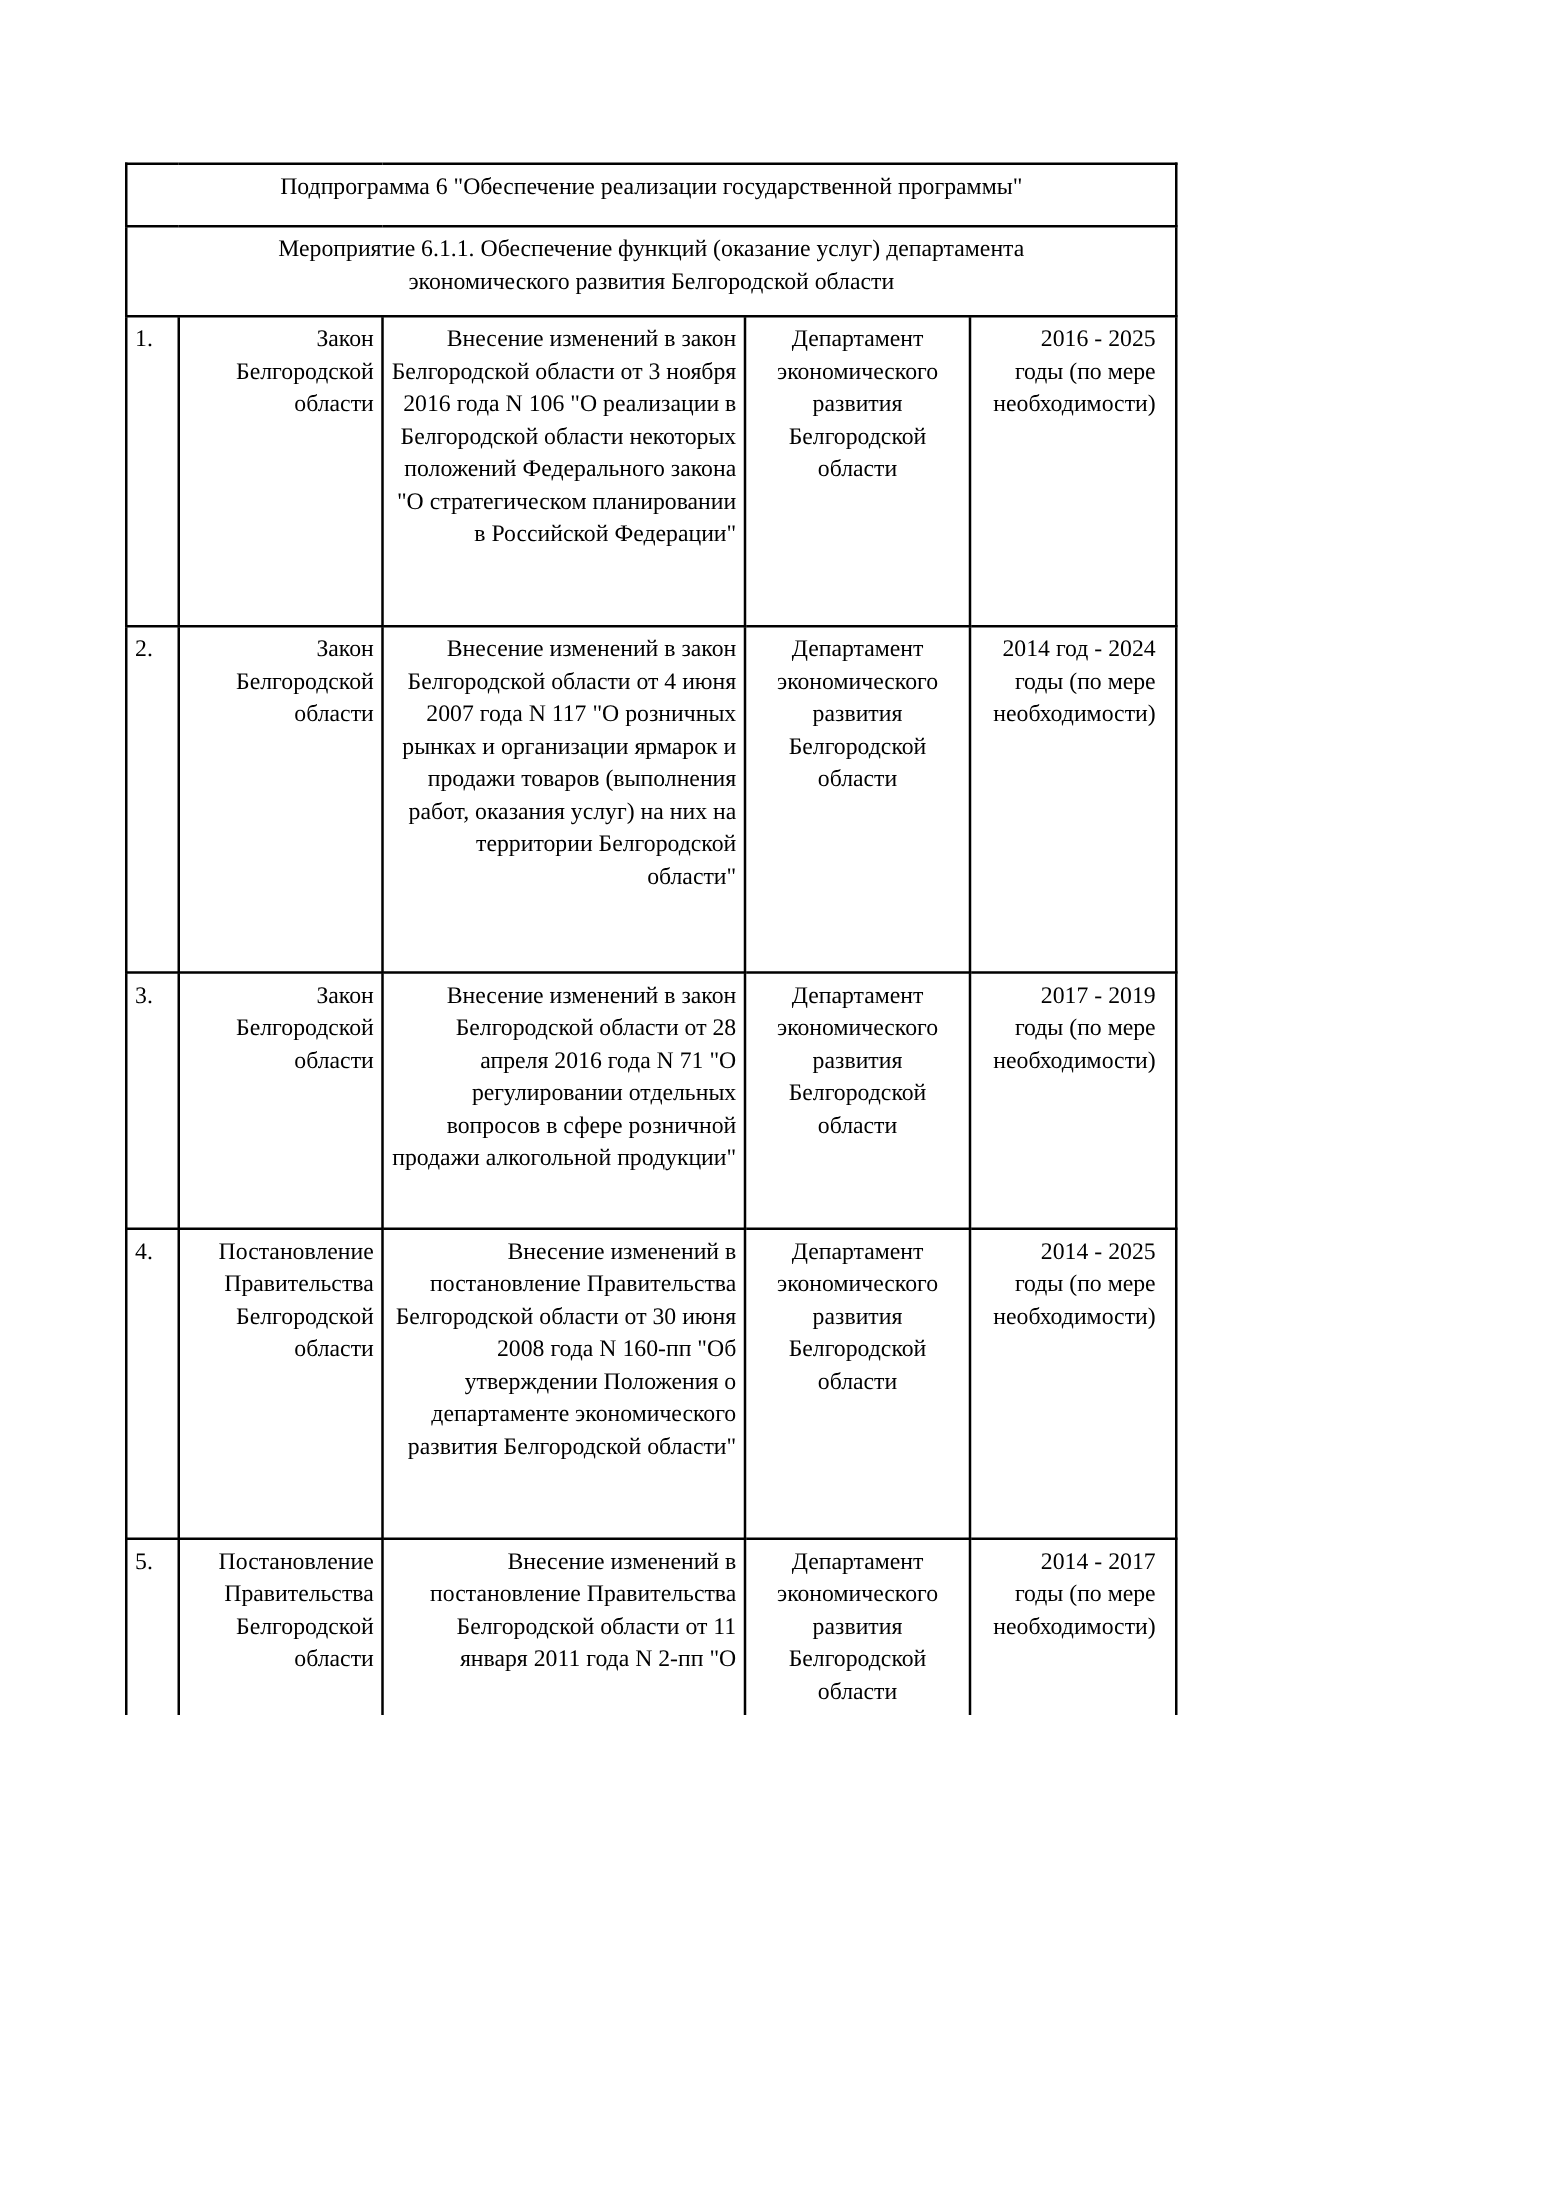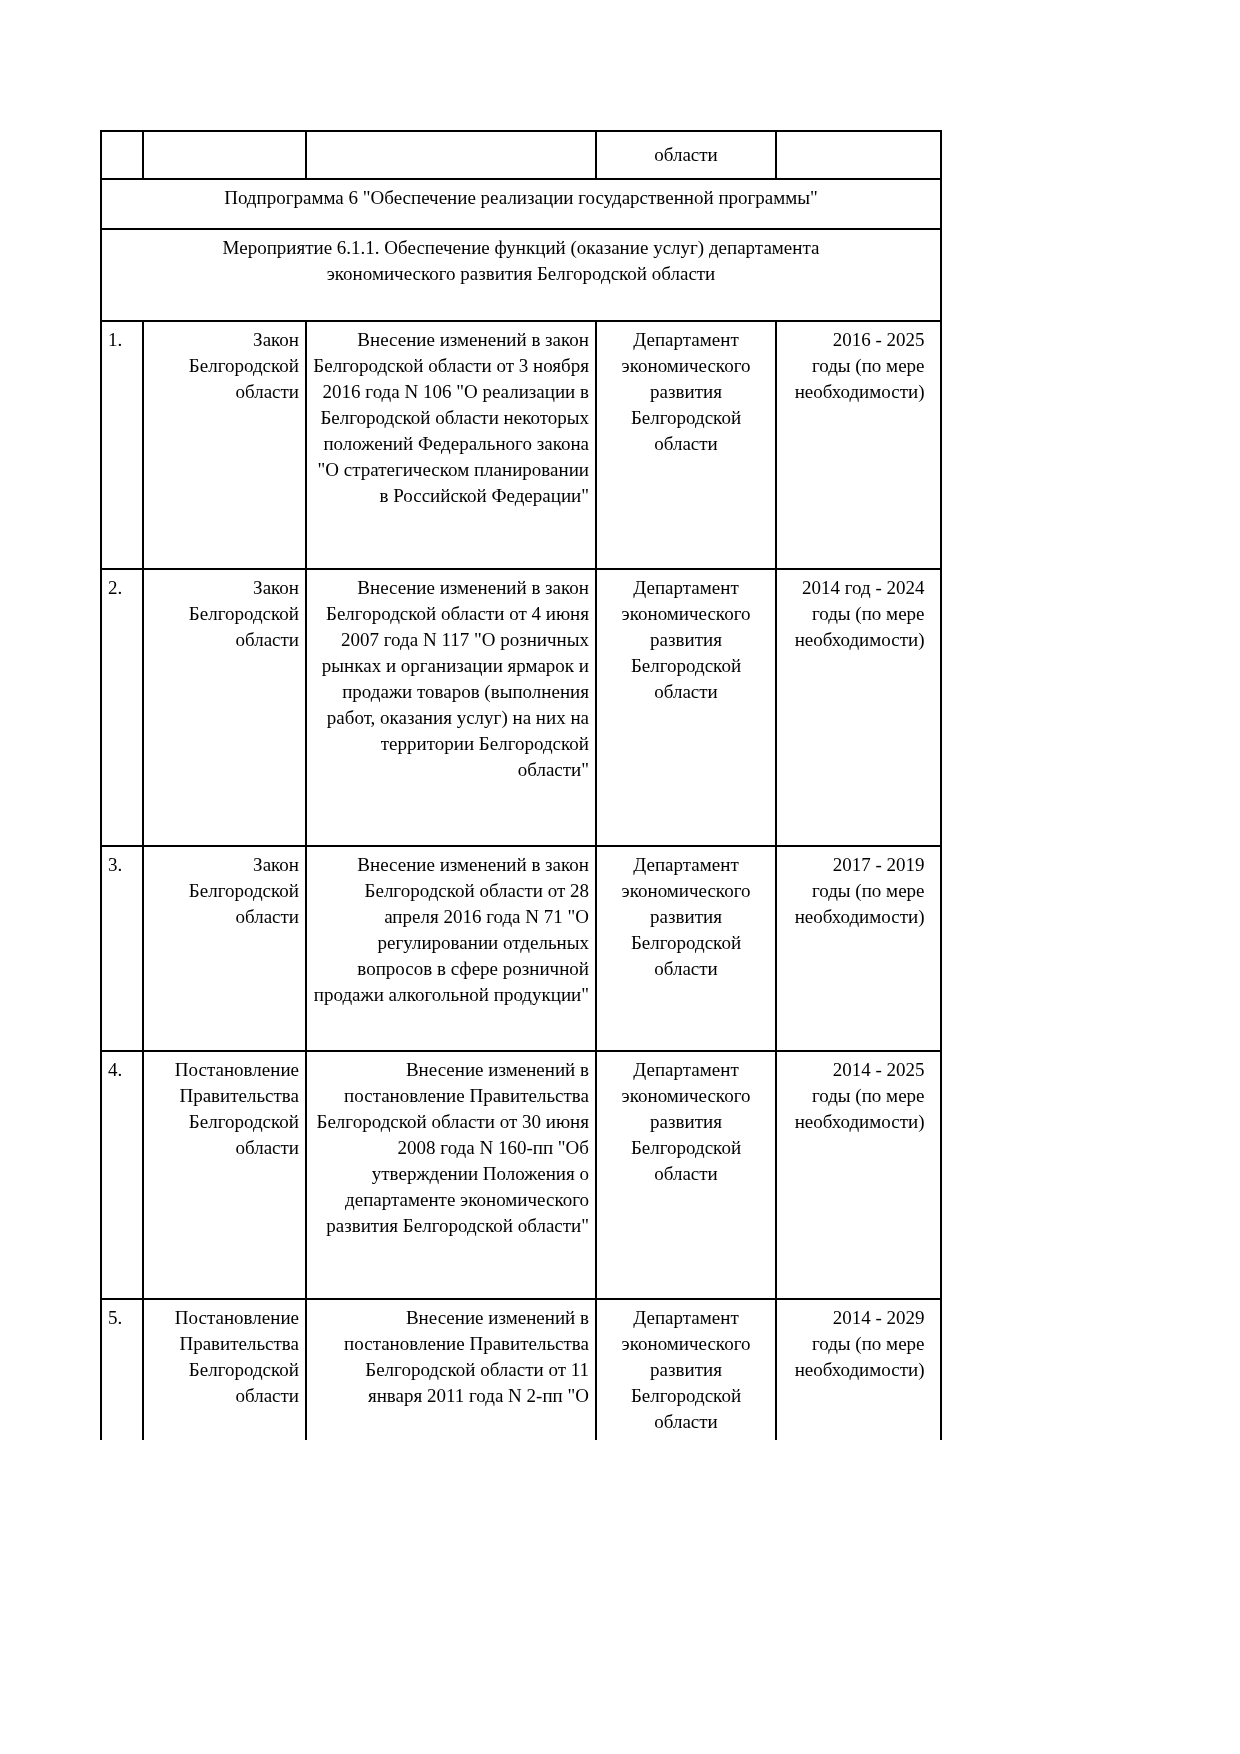--- a/index.html
+++ b/index.html
@@ -44,48 +44,41 @@
     max-width: 132px;
     margin: 0 auto;
     overflow-wrap: break-word;
   }
   td.header-cell { text-align: center; vertical-align: middle; padding: 6px 10px; }
   td.header-cell .inner { max-width: 650px; margin: 0 auto; }
 
   tr.r-cont td { height: 48px; }
   tr.r-cont td.dept-cell { padding-top: 10px; }
   tr.r-sub td { height: 50px; }
-  tr.r-event td { height: 92px; }
+  tr.r-event td { height: 72px; }
   tr.row-1 td { height: 248px; }
   tr.row-2 td { height: 277px; }
   tr.row-3 td { height: 205px; }
   tr.row-4 td { height: 248px; }
   tr.row-5 td { border-bottom: none; }
 </style>
 </head>
 <body>
 
 <div class="page">
   <table class="doc-table">
     <colgroup>
       <col class="c-num">
         <col class="c-type">
         <col class="c-desc">
         <col class="c-dept">
         <col class="c-period">
     </colgroup>
 
     <tbody>
-        <tr class="r-cont">
-      <td class="num-cell"></td>
-      <td class="type-cell"></td>
-      <td class="desc-cell"></td>
-      <td class="dept-cell">области</td>
-      <td class="period-cell"></td>
-    </tr>
 
     <tr class="r-sub">
       <td class="header-cell" colspan="5">Подпрограмма 6 "Обеспечение реализации государственной программы"</td>
     </tr>
 
     <tr class="r-event">
       <td class="header-cell" colspan="5">
         <div class="inner">Мероприятие 6.1.1. Обеспечение функций (оказание услуг) департамента экономического развития Белгородской области</div>
       </td>
     </tr>
@@ -129,18 +122,18 @@
         <div class="inner">2014 - 2025 годы (по мере необходимости)</div>
       </td>
     </tr>
 
     <tr class="row-5">
       <td class="num-cell">5.</td>
       <td class="type-cell">Постановление Правительства Белгородской области</td>
       <td class="desc-cell">Внесение изменений в постановление Правительства Белгородской области от 11 января 2011 года N 2-пп "О</td>
       <td class="dept-cell">Департамент экономического развития Белгородской области</td>
       <td class="period-cell">
-        <div class="inner">2014 - 2029 годы (по мере необходимости)</div>
+        <div class="inner">2014 - 2017 годы (по мере необходимости)</div>
       </td>
     </tr>
   </tbody>
     </table>
 </div>
 
 </body></html>

